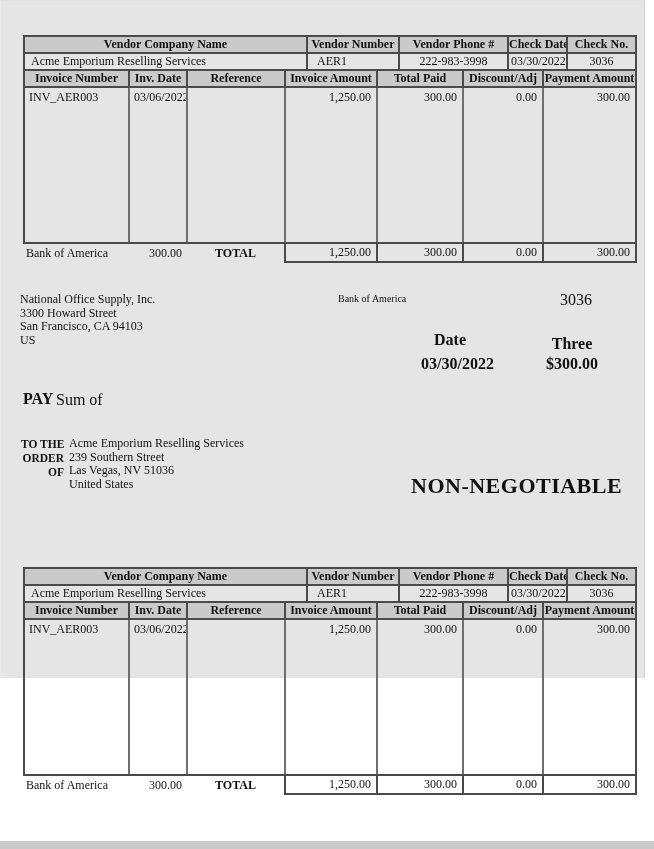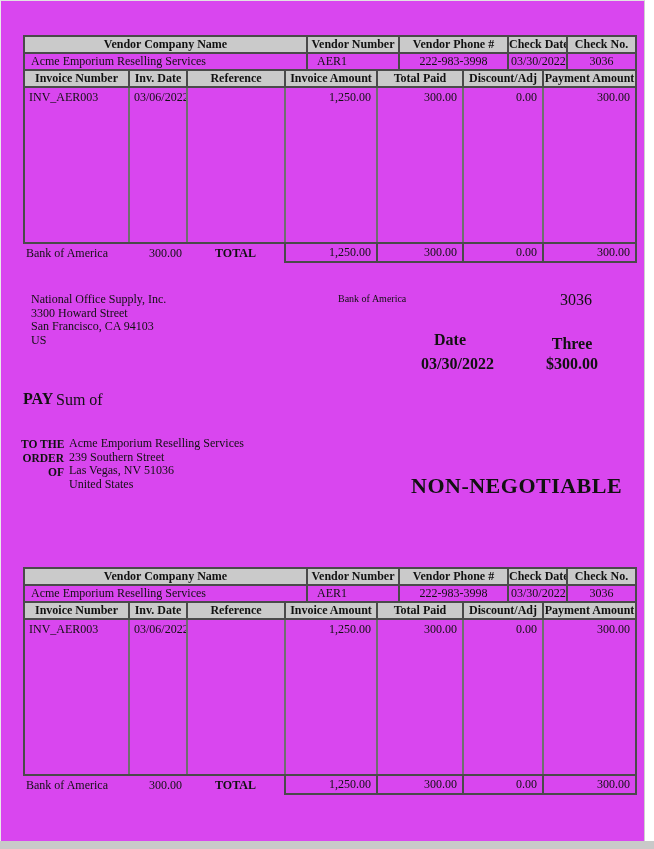--- a/index.html
+++ b/index.html
@@ -2,22 +2,22 @@
 <html><head>
 <meta charset="utf-8">
 <style>
   html,body { margin:0; padding:0; }
   body {
     width:654px; height:849px; position:relative;
     background:#ffffff; overflow:hidden;
     font-family:"Liberation Serif", serif; color:#111;
   }
   .page {
-    position:absolute; left:0; top:0; width:645px; height:841px;
-    background:#d946ef;
+    position:absolute; left:0; top:0; width:645px; height:678px;
+    background:#e5e5e5;
     border-top:1px solid #e2e2e2; border-left:1px solid #e9e9e9; border-right:1px solid #cfcfcf;
     box-sizing:border-box;
   }
   .bottom-strip {
     position:absolute; left:0; top:841px; width:654px; height:8px; background:#c9c9c9;
   }
   .stub { position:absolute; left:22px; width:612px; }
   #stub1 { top:34px; }
   #stub2 { top:566px; }
 
@@ -45,21 +45,21 @@
   .total-row td.boxed { border:2px solid #4a4a4a; }
   .total-row .bank { text-align:left; padding-left:2px; }
   .total-row .tlabel { font-weight:bold; text-align:center; }
 
   .abs { position:absolute; white-space:nowrap; }
   .addr { font-size:12px; line-height:13.5px; }
   .b { font-weight:bold; }
   .small { font-size:10px; }
   .ctr { text-align:center; }
 
-  #payer-block { left:30px; top:292px; }
+  #payer-block { left:19px; top:292px; }
   #bank-name   { left:337px; top:292px; }
   #check-no    { left:550px; top:290px; width:50px; text-align:center; }
   #date-label   { left:425px; top:330px; width:48px; }
   #amount-label { left:540px; top:334px; width:62px; }
   #date-value   { left:420px; top:354px; width:58px; }
   #amount-value { left:540px; top:354px; width:62px; }
   #pay-label  { left:22px; top:389px; }
   #sum-of     { left:55px; top:390px; }
   #amt-words  { left:97px; top:390px; }
   #payee-labels { left:20px; top:437px; width:43px; text-align:right; font-weight:bold; line-height:13.8px; font-size:11.5px; }

